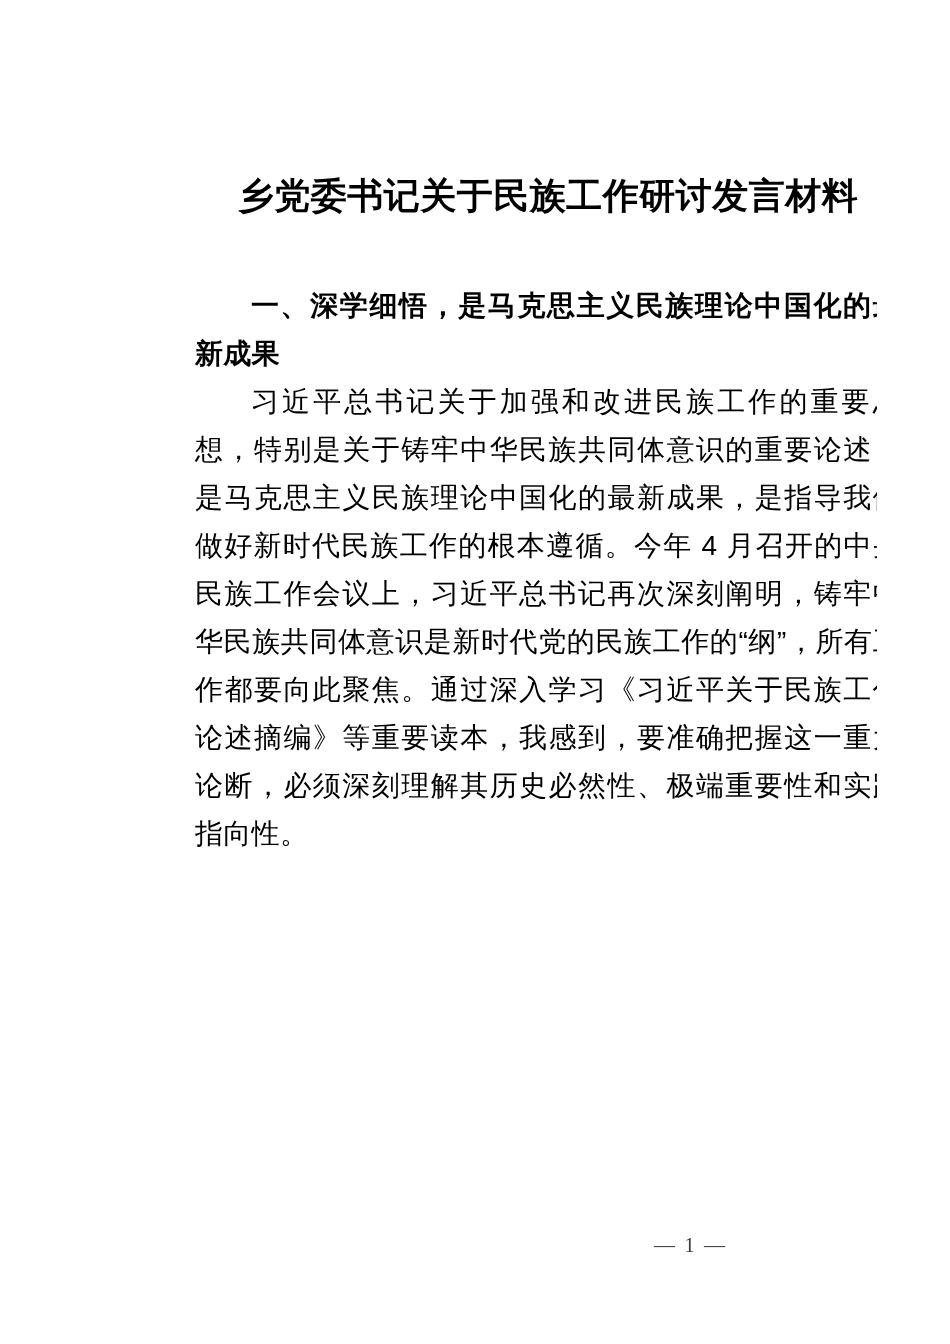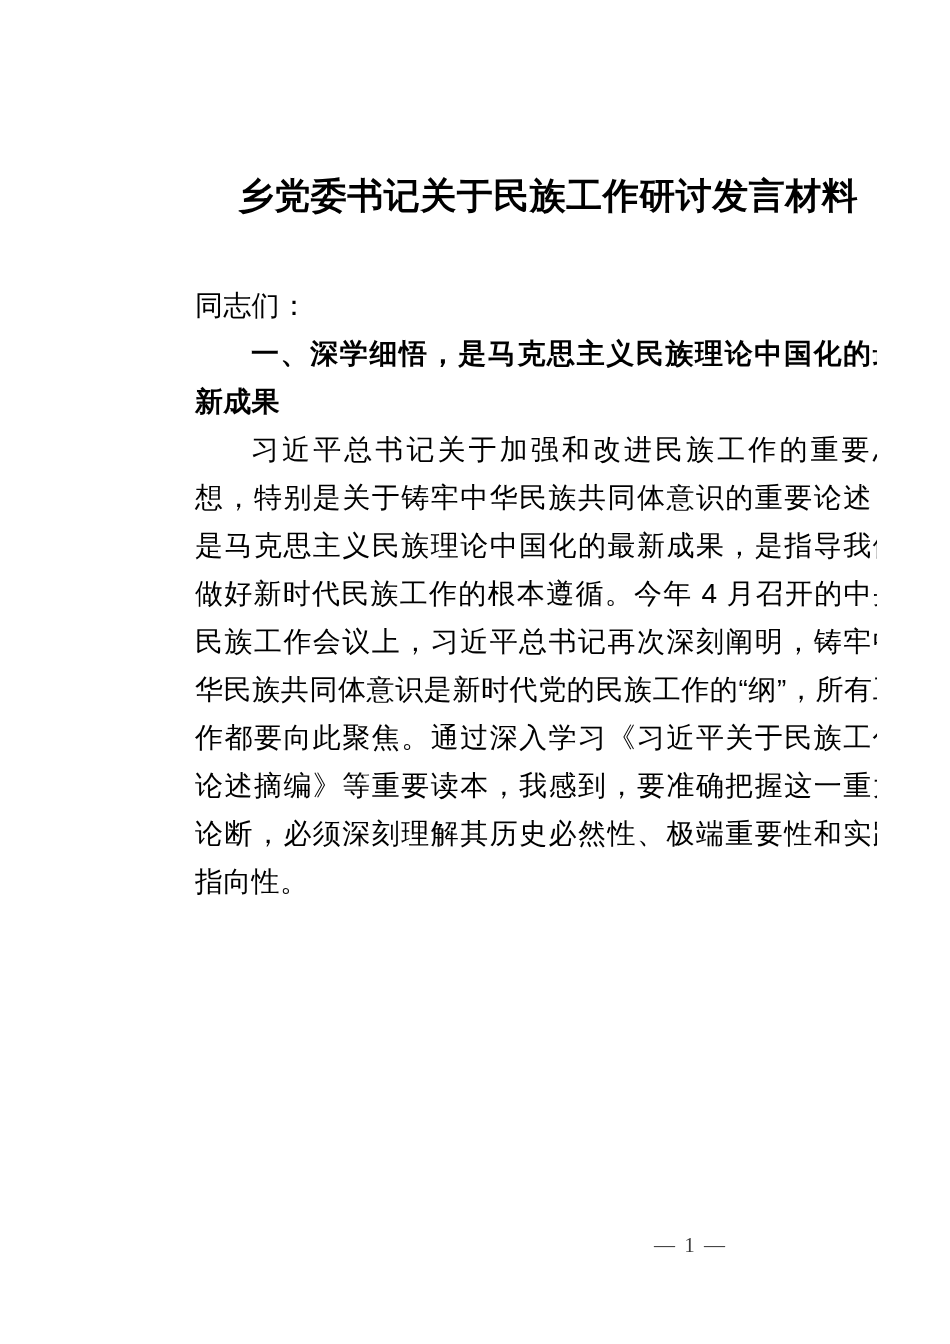--- a/index.html
+++ b/index.html
@@ -67,18 +67,17 @@
     letter-spacing: 2px;
     color: #3a3a3a;
   }
 </style>
 </head>
 <body>
 
 <div class="page">
   <div class="content">
     <h1 class="doc-title">乡党委书记关于民族工作研讨发言材料</h1>
-    <p class="salutation">同志们：</p>
     <h2 class="section-heading">一、深学细悟，是马克思主义民族理论中国化的最新成果</h2>
     <p class="body-para">习近平总书记关于加强和改进民族工作的重要思想，特别是关于铸牢中华民族共同体意识的重要论述，是马克思主义民族理论中国化的最新成果，是指导我们做好新时代民族工作的根本遵循。今年 4 月召开的中央民族工作会议上，习近平总书记再次深刻阐明，铸牢中华民族共同体意识是新时代党的民族工作的“纲”，所有工作都要向此聚焦。通过深入学习《习近平关于民族工作论述摘编》等重要读本，我感到，要准确把握这一重大论断，必须深刻理解其历史必然性、极端重要性和实践指向性。</p>
   </div>
   <div class="page-number">— 1 —</div>
 </div>
 
 </body></html>

